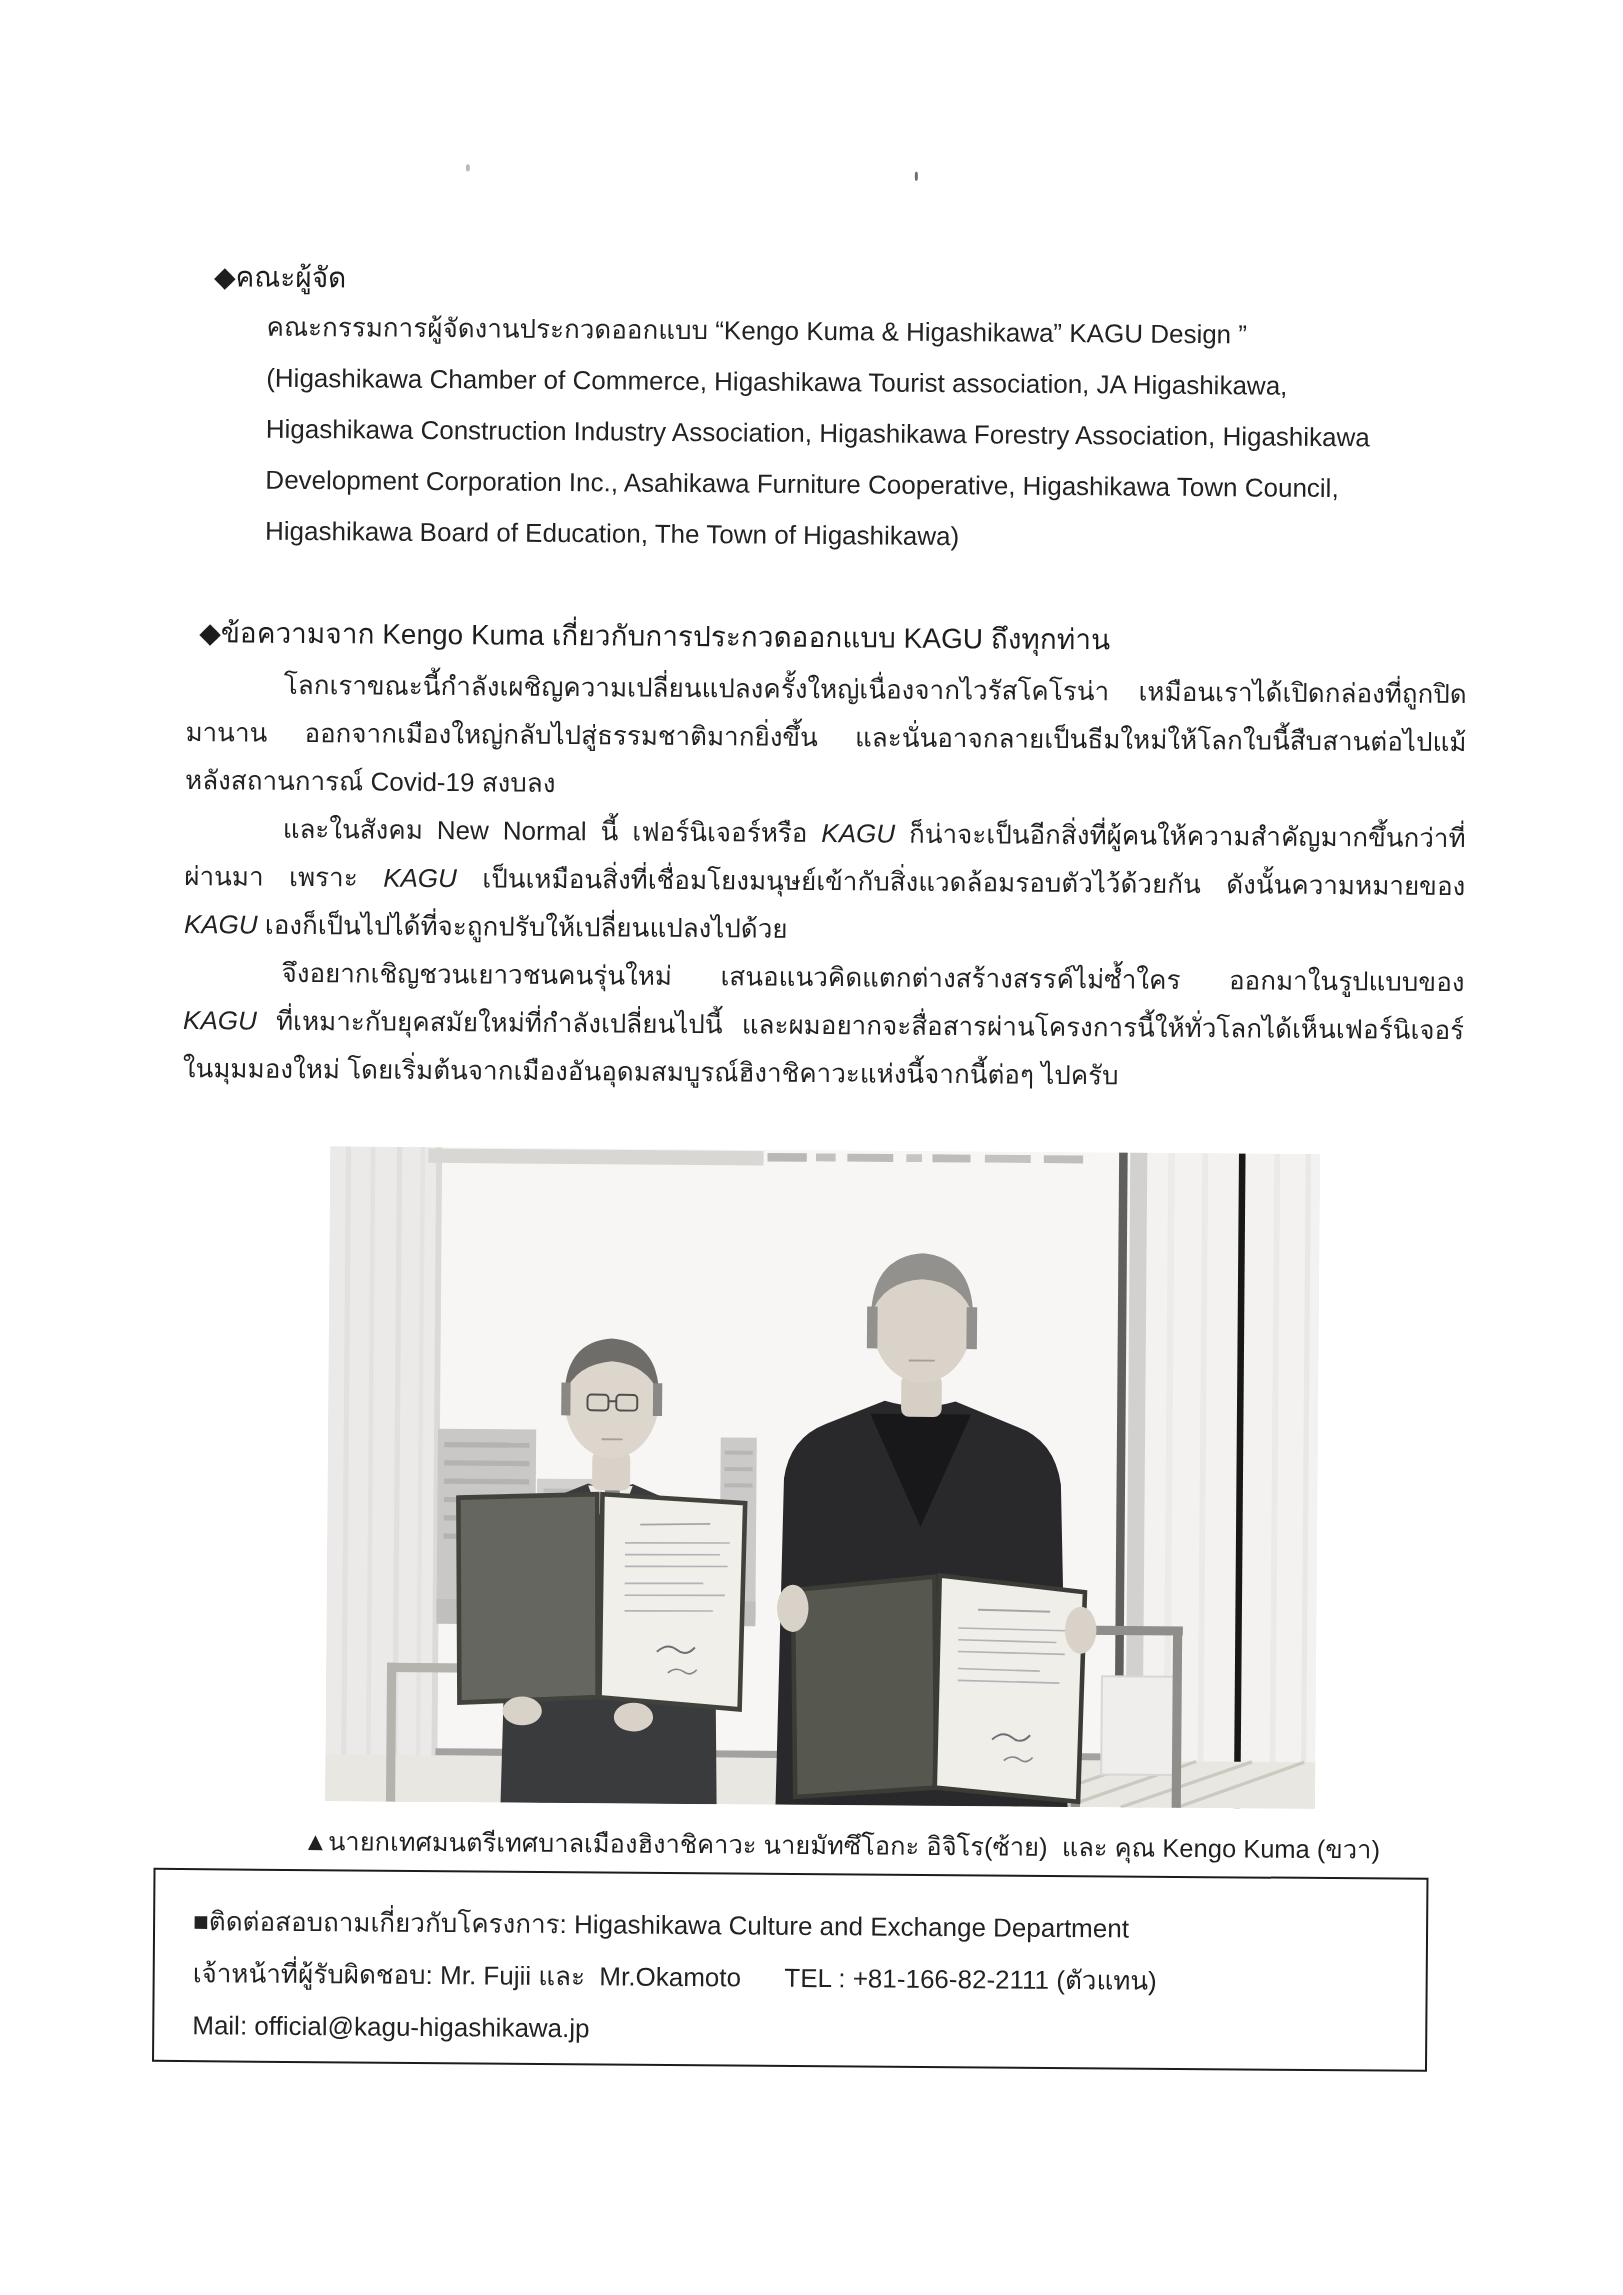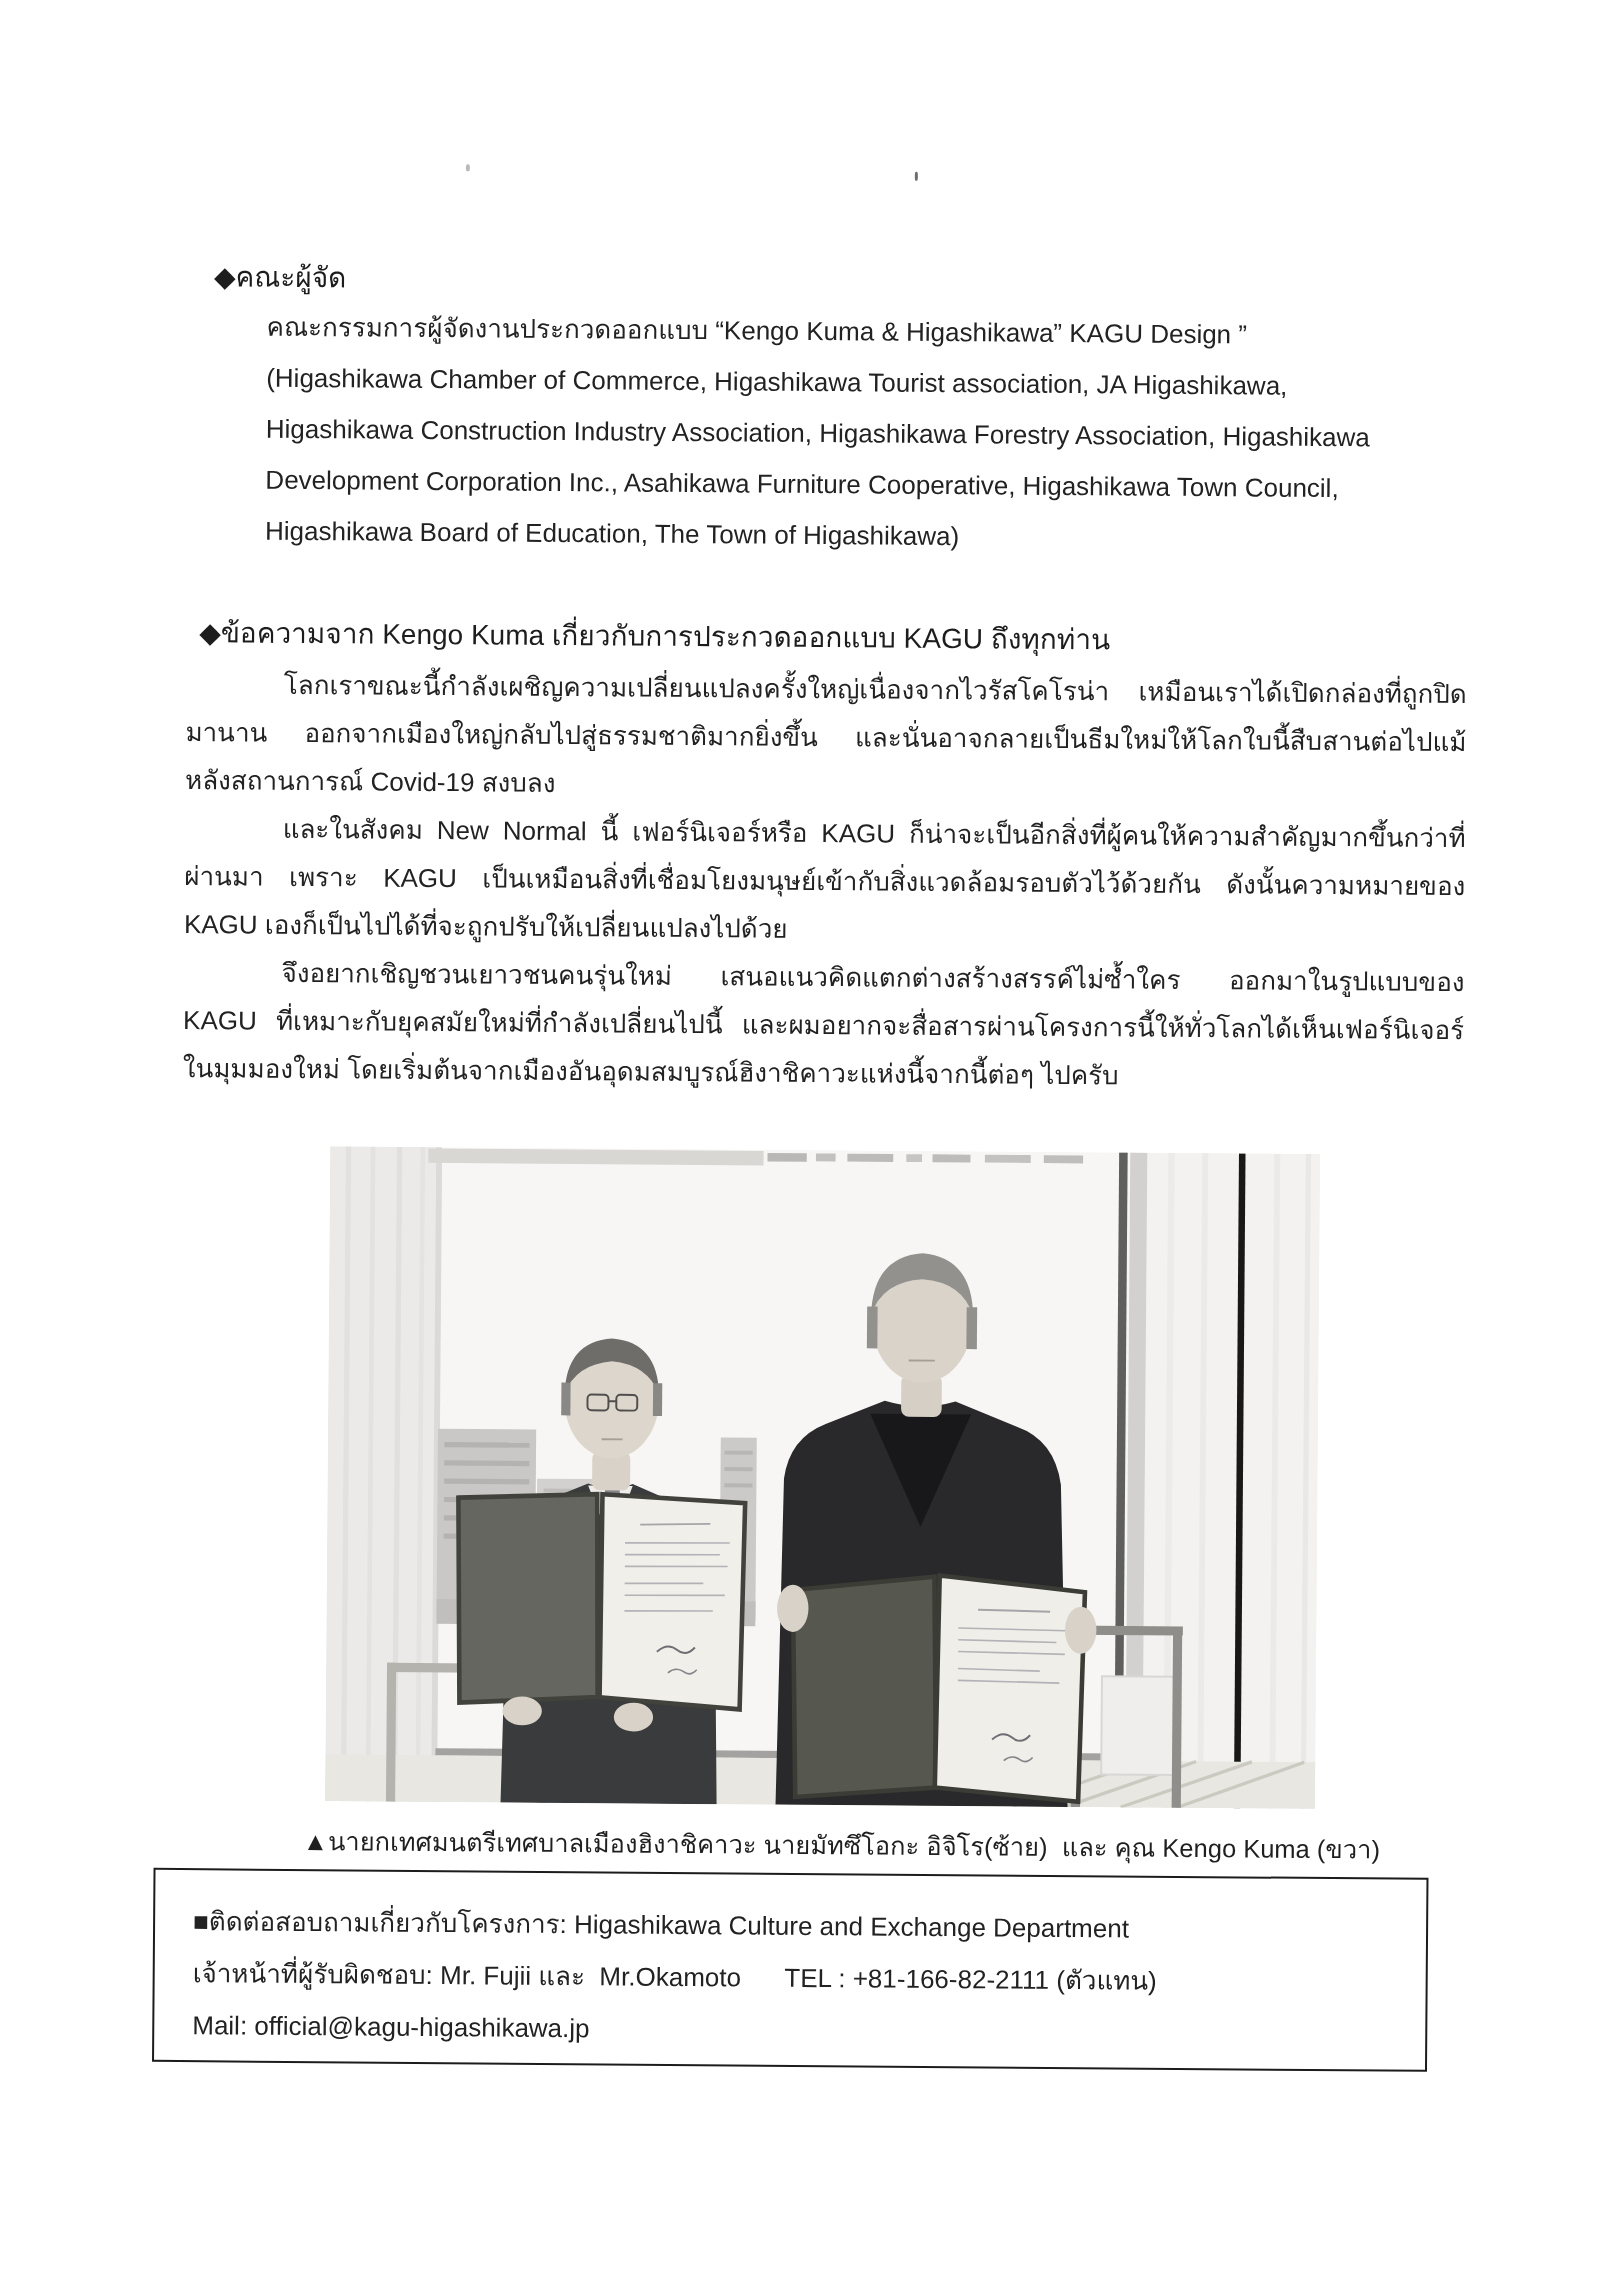--- a/index.html
+++ b/index.html
@@ -11,21 +11,21 @@
   #sheet{position:absolute;left:0;top:0;width:1623px;height:2295px;
     transform:rotate(0.45deg);transform-origin:812px 1047px;}
   .abs{position:absolute;}
   .h1{font-size:28px;letter-spacing:0px;color:#1d1d1d;}
   .blk{font-size:26px;color:#222222;}
   #org-block{left:261px;top:306px;right:164px;line-height:51px;}
   #body-block{left:183px;top:665px;right:159px;line-height:48px;}
   .line{white-space:normal;}
   .fill{text-align:justify;text-align-last:justify;}
   .indent{text-indent:98px;}
-  .it{}
+  .it{font-style:italic;}
   #photo-wrap{left:331px;top:1150px;width:990px;height:655px;}
   #caption{left:309px;top:1825px;font-size:25.5px;color:#1f1f1f;}
   #contact-box{left:160px;top:1873px;width:1275px;height:194px;border:2.6px solid #1c1c1c;background:#ffffff;box-sizing:border-box;}
   #contact-block{position:absolute;left:38px;top:25px;right:19.6px;line-height:52px;font-size:26px;color:#222;}
   .speck{position:absolute;border-radius:40%;}
   #speck1{left:459px;top:167px;width:3.9px;height:7.2px;background:#b9b9b9;}
   #speck2{left:908px;top:171px;width:3.3px;height:8.5px;background:#6d6d6d;}
 </style>
 </head>
 <body>

